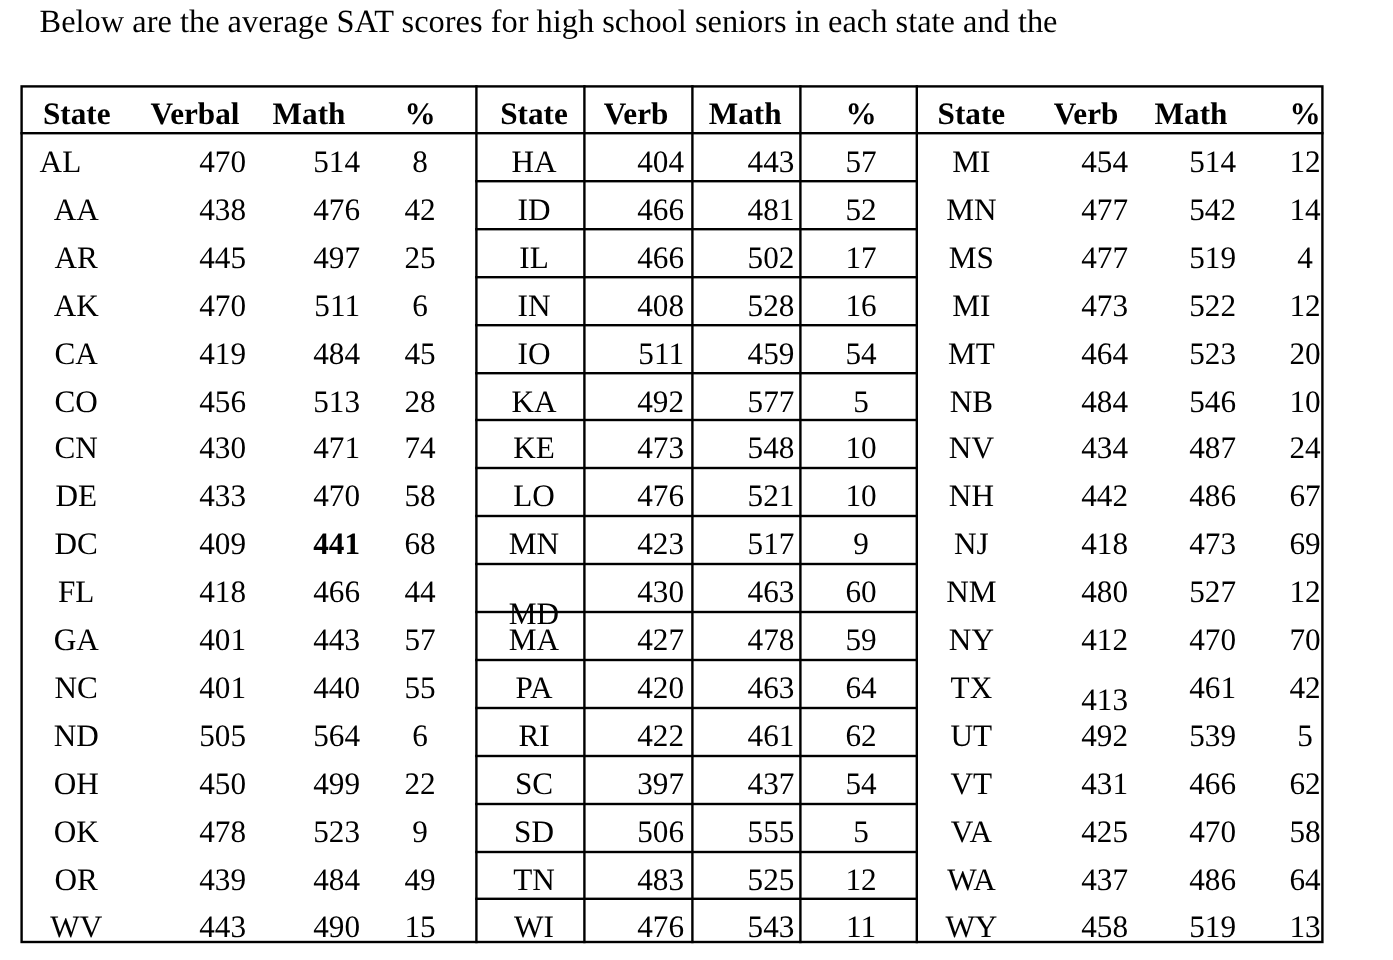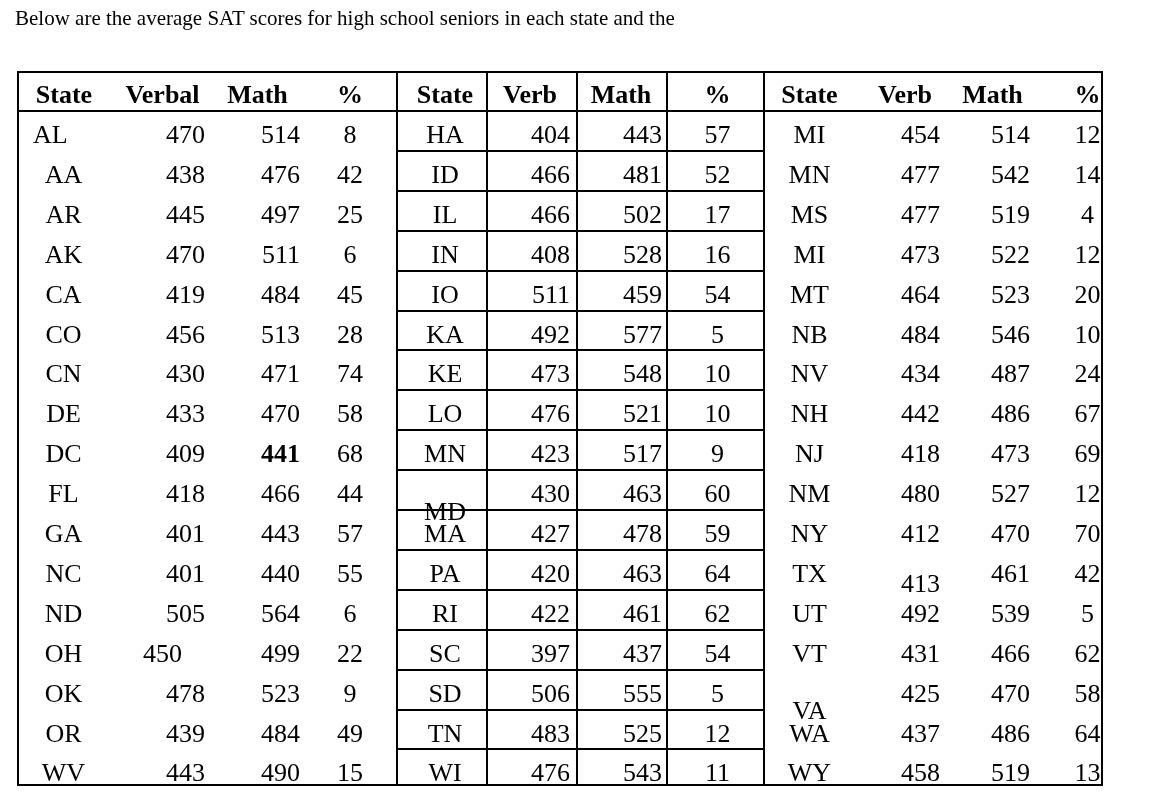--- a/index.html
+++ b/index.html
@@ -1,22 +1,22 @@
 <!DOCTYPE html>
 <html><head>
 <meta charset="utf-8">
 <style>
   html, body { margin: 0; padding: 0; background: #ffffff; }
   body {
     width: 1161px; height: 800px; position: relative; overflow: hidden;
     font-family: "Liberation Serif", serif; color: #000;
   }
   .intro {
-    position: absolute; left: 15px; top: 2px; width: 1120px;
-    font-size: 21px; line-height: 33px;
+    position: absolute; left: 33px; top: 2px; width: 1120px;
+    font-size: 27px; line-height: 33px;
   }
   .frame {
     position: absolute; left: 17px; top: 71px; width: 1086px; height: 715px;
     border: 2px solid #000; box-sizing: border-box;
   }
   .hdr-line {
     position: absolute; left: 17px; top: 110px; width: 1086px; height: 2px; background: #000;
   }
   .vline { position: absolute; width: 2px; background: #000; }
   .cell {
@@ -88,21 +88,21 @@
     <div class="cell c" style="left: 325px; width: 50px; top: 519px;">57</div>
     <div class="cell c" style="left: 36px; width: 55px; top: 558.9px;">NC</div>
     <div class="cell r" style="left: 120px; width: 85px; top: 558.9px;">401</div>
     <div class="cell r" style="left: 215px; width: 85px; top: 558.9px;">440</div>
     <div class="cell c" style="left: 325px; width: 50px; top: 558.9px;">55</div>
     <div class="cell c" style="left: 36px; width: 55px; top: 598.8px;">ND</div>
     <div class="cell r" style="left: 120px; width: 85px; top: 598.8px;">505</div>
     <div class="cell r" style="left: 215px; width: 85px; top: 598.8px;">564</div>
     <div class="cell c" style="left: 325px; width: 50px; top: 598.8px;">6</div>
     <div class="cell c" style="left: 36px; width: 55px; top: 638.7px;">OH</div>
-    <div class="cell r" style="left: 120px; width: 85px; top: 638.7px; text-align: center;">450</div>
+    <div class="cell r" style="left: 120px; width: 85px; top: 638.7px;">450</div>
     <div class="cell r" style="left: 215px; width: 85px; top: 638.7px;">499</div>
     <div class="cell c" style="left: 325px; width: 50px; top: 638.7px;">22</div>
     <div class="cell c" style="left: 36px; width: 55px; top: 678.6px;">OK</div>
     <div class="cell r" style="left: 120px; width: 85px; top: 678.6px;">478</div>
     <div class="cell r" style="left: 215px; width: 85px; top: 678.6px;">523</div>
     <div class="cell c" style="left: 325px; width: 50px; top: 678.6px;">9</div>
     <div class="cell c" style="left: 36px; width: 55px; top: 718.5px;">OR</div>
     <div class="cell r" style="left: 120px; width: 85px; top: 718.5px;">439</div>
     <div class="cell r" style="left: 215px; width: 85px; top: 718.5px;">484</div>
     <div class="cell c" style="left: 325px; width: 50px; top: 718.5px;">49</div>
@@ -235,21 +235,21 @@
     <div class="cell r" style="left: 955px; width: 75px; top: 558.9px;">461</div>
     <div class="cell c" style="left: 1060px; width: 55px; top: 558.9px;">42</div>
     <div class="cell c" style="left: 772px; width: 75px; top: 598.8px;">UT</div>
     <div class="cell r" style="left: 870px; width: 70px; top: 598.8px;">492</div>
     <div class="cell r" style="left: 955px; width: 75px; top: 598.8px;">539</div>
     <div class="cell c" style="left: 1060px; width: 55px; top: 598.8px;">5</div>
     <div class="cell c" style="left: 772px; width: 75px; top: 638.7px;">VT</div>
     <div class="cell r" style="left: 870px; width: 70px; top: 638.7px;">431</div>
     <div class="cell r" style="left: 955px; width: 75px; top: 638.7px;">466</div>
     <div class="cell c" style="left: 1060px; width: 55px; top: 638.7px;">62</div>
-    <div class="cell c" style="left: 772px; width: 75px; top: 678.6px; margin-top: 17px;">VA</div>
+    <div class="cell c" style="left: 772px; width: 75px; top: 678.6px;">VA</div>
     <div class="cell r" style="left: 870px; width: 70px; top: 678.6px;">425</div>
     <div class="cell r" style="left: 955px; width: 75px; top: 678.6px;">470</div>
     <div class="cell c" style="left: 1060px; width: 55px; top: 678.6px;">58</div>
     <div class="cell c" style="left: 772px; width: 75px; top: 718.5px;">WA</div>
     <div class="cell r" style="left: 870px; width: 70px; top: 718.5px;">437</div>
     <div class="cell r" style="left: 955px; width: 75px; top: 718.5px;">486</div>
     <div class="cell c" style="left: 1060px; width: 55px; top: 718.5px;">64</div>
     <div class="cell c" style="left: 772px; width: 75px; top: 758.4px;">WY</div>
     <div class="cell r" style="left: 870px; width: 70px; top: 758.4px;">458</div>
     <div class="cell r" style="left: 955px; width: 75px; top: 758.4px;">519</div>

